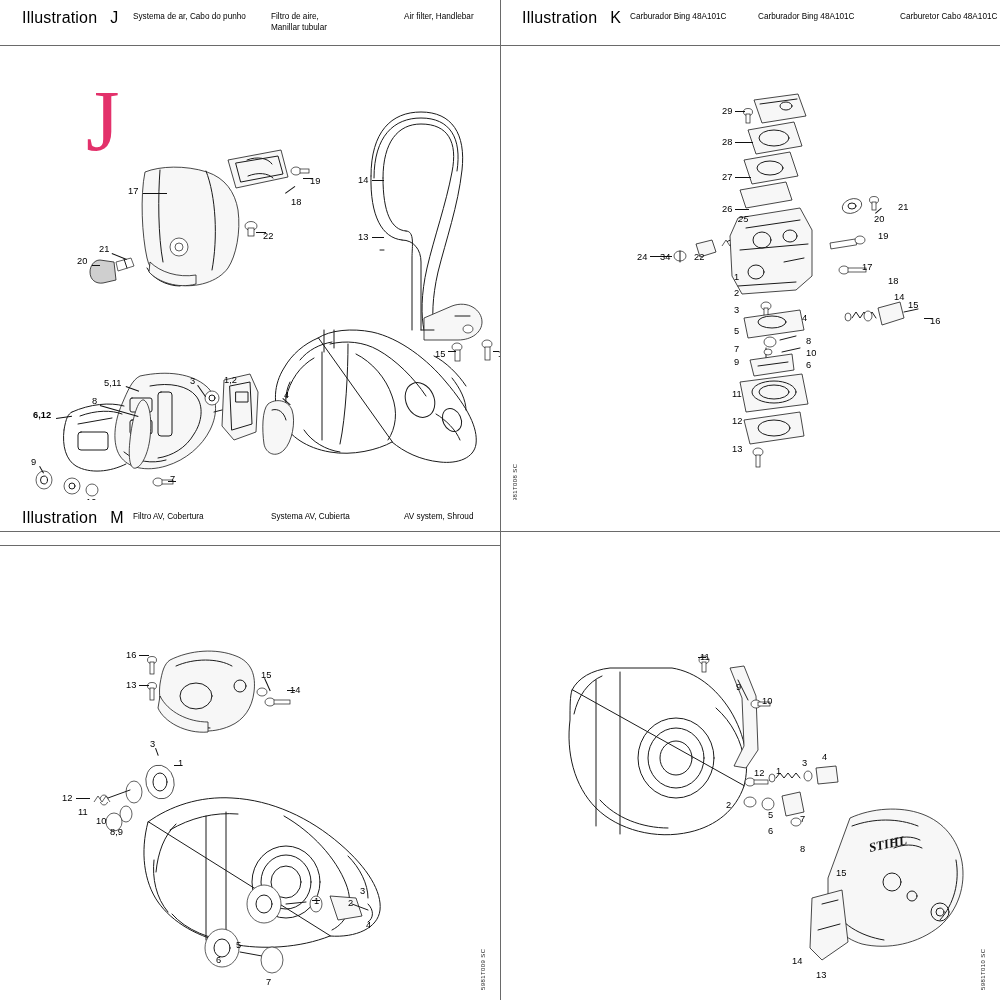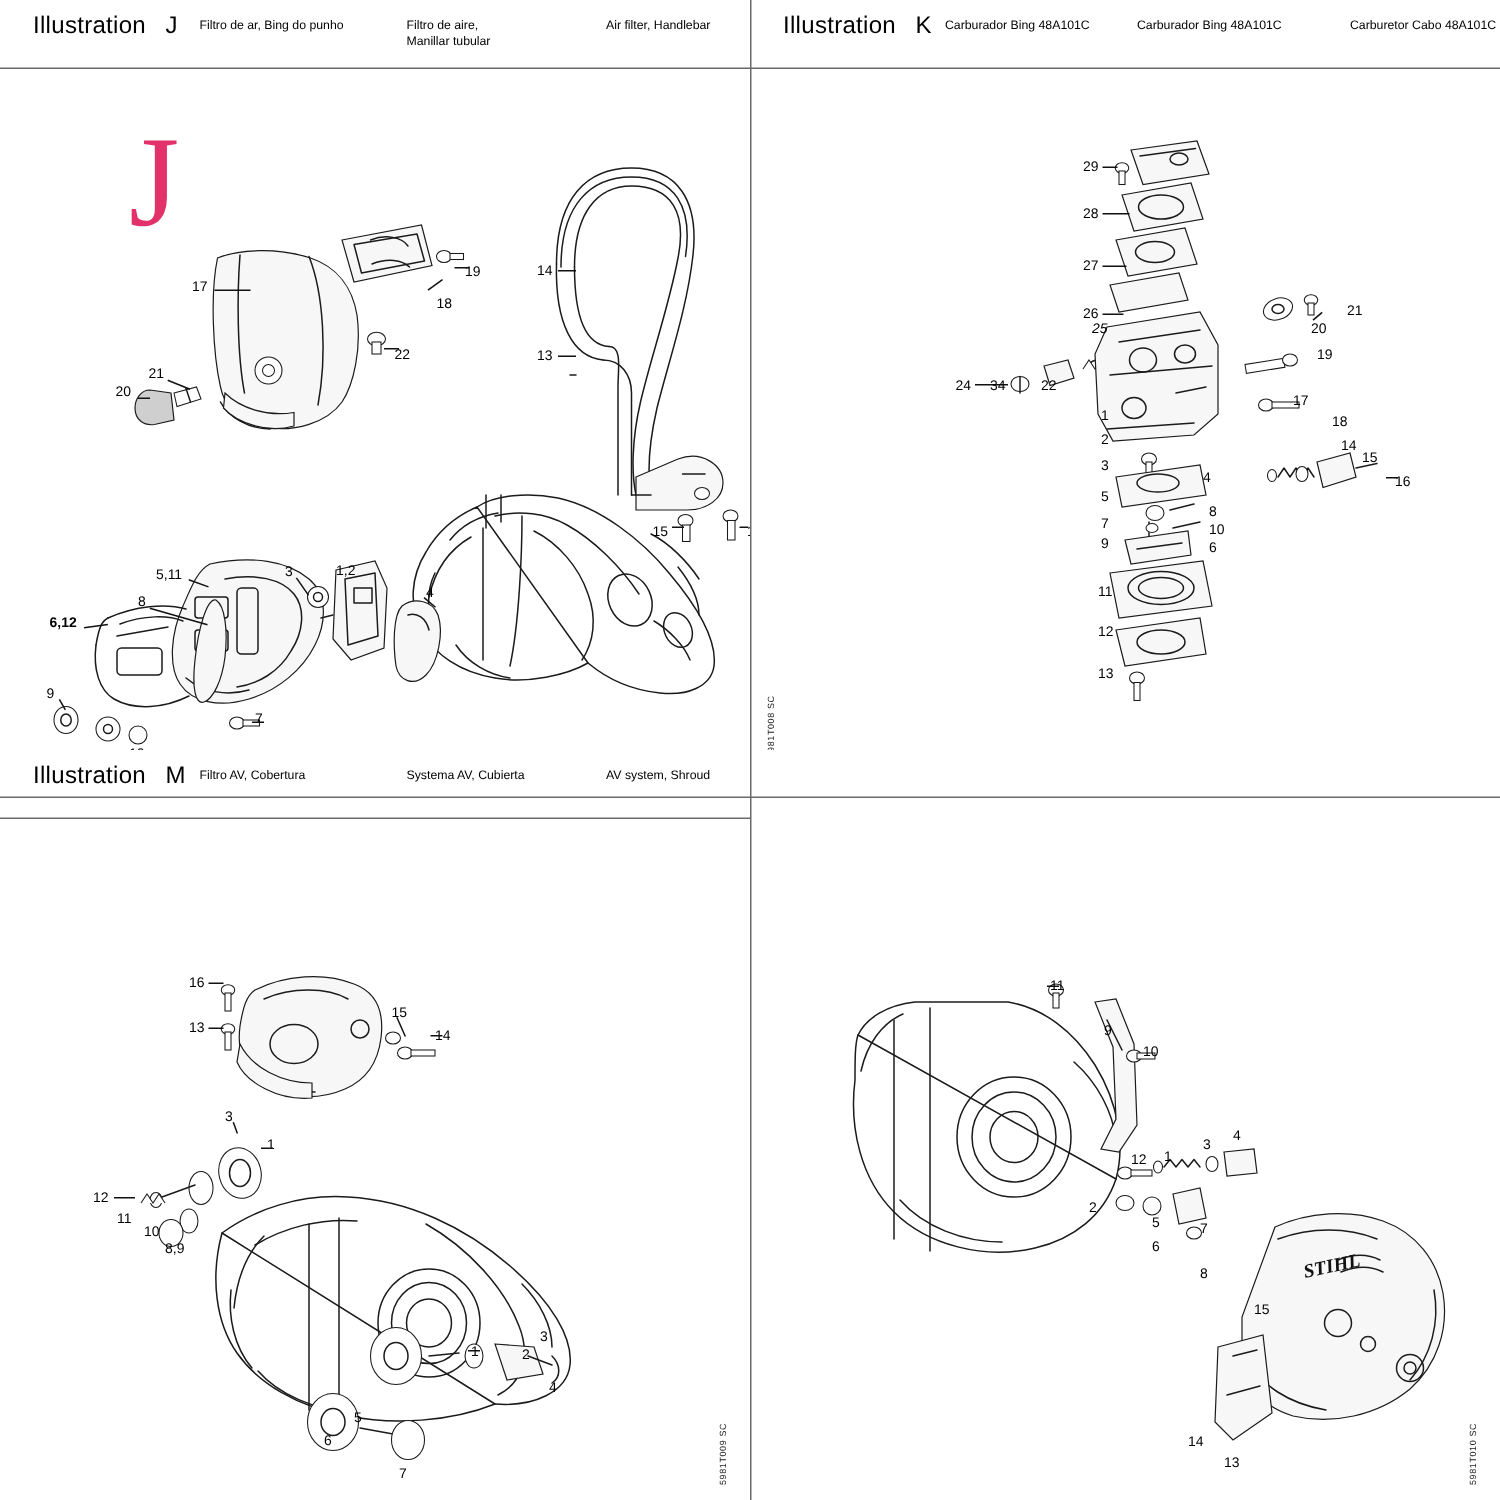--- a/index.html
+++ b/index.html
@@ -134,21 +134,21 @@
 <div class="page">
 
   <div class="vrule"></div>
   <div class="hrule-top" style="top:531px;"></div>
 
   <div class="quad q-j">
     <div class="hdr">
       <div class="illus">
         <span>Illustration</span><span class="ltr">J</span>
       </div>
-      <div class="lang c1">Filtro de ar, Bing do punho</div>
+      <div class="lang c1">Systema de ar, Cabo do punho</div>
       <div class="lang c2">Filtro de aire,
 Manillar tubular</div>
       <div class="lang c3">Air filter, Handlebar</div>
       <div class="hdr-line"></div>
     </div>
 
     <div class="bigletter j">J</div>
 
     <svg class="art" width="500" height="500">
 
@@ -404,21 +404,21 @@
     </svg>
 
     <div class="cal" style="left:222px; top:106px;">29</div>
     <div class="ln" style="left:235px; top:111px; width:10px;"></div>
     <div class="cal" style="left:222px; top:137px;">28</div>
     <div class="ln" style="left:235px; top:142px; width:18px;"></div>
     <div class="cal" style="left:222px; top:172px;">27</div>
     <div class="ln" style="left:235px; top:177px; width:16px;"></div>
     <div class="cal" style="left:222px; top:204px;">26</div>
     <div class="ln" style="left:235px; top:209px; width:14px;"></div>
-    <div class="cal" style="left:228px; top:214px;font-style:italic;">25</div>
+    <div class="cal" style="left:238px; top:214px;font-style:italic;">25</div>
     <div class="cal" style="left:137px; top:252px;">24</div>
     <div class="ln" style="left:150px; top:256px; width:22px;"></div>
     <div class="cal" style="left:160px; top:252px;">34</div>
     <div class="cal" style="left:194px; top:252px;">22</div>
     <div class="cal" style="left:398px; top:202px;">21</div>
     <div class="cal" style="left:374px; top:214px;">20</div>
     <div class="ln" style="left:375px; top:213px; width:8px; transform:rotate(-40deg);"></div>
     <div class="cal" style="left:378px; top:231px;">19</div>
     <div class="cal" style="left:388px; top:276px;">18</div>
     <div class="cal" style="left:362px; top:262px;">17</div>

